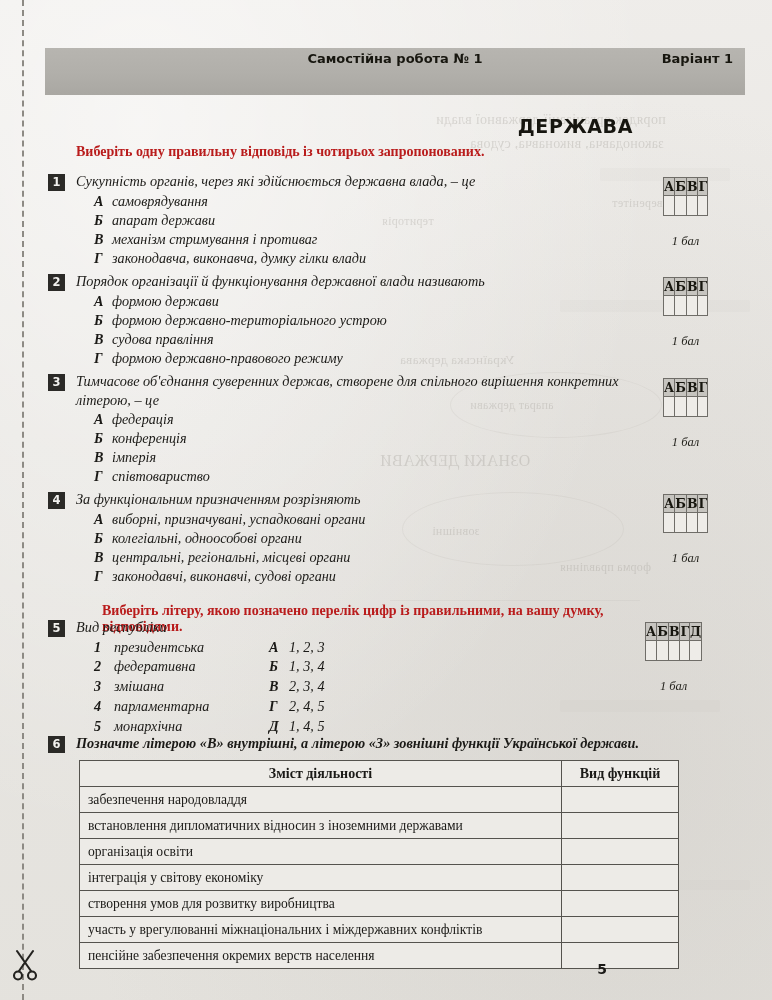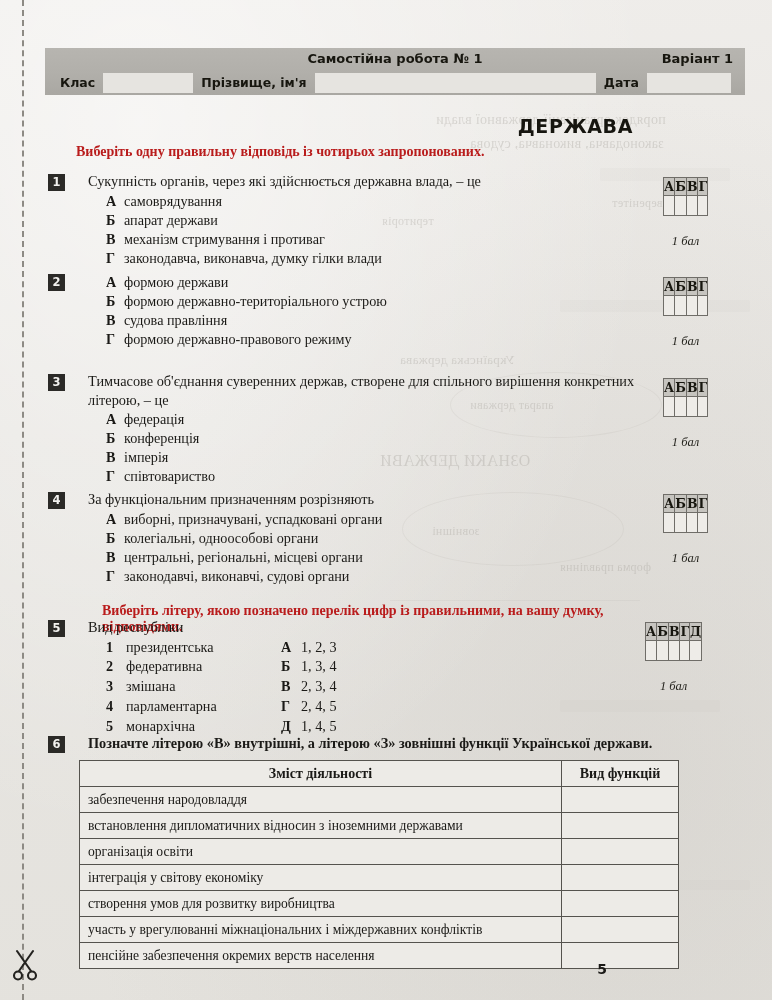--- a/index.html
+++ b/index.html
@@ -179,21 +179,21 @@
     width: 17px;
     height: 17px;
     background: #2b2a27;
     color: #f2f1ee;
     font-family: "DejaVu Sans", "Liberation Sans", sans-serif;
     font-size: 11.5px;
     font-weight: 700;
     line-height: 17px;
     text-align: center;
   }
-  .qbody { margin-left: 40px; }
+  .qbody { margin-left: 28px; font-style: italic; }
   .qstem {
     font-size: 14.3px;
     line-height: 1.30;
     color: #1b1a17;
   }
   .qopts {
     margin-top: 1px;
     padding-left: 18px;
   }
   .qopt {
@@ -341,28 +341,20 @@
   </svg>
 </span>
 
 <div class="page">
 
   <div class="header-bar">
     <div class="header-top">
       <div class="header-title">Самостійна робота № 1</div>
       <div class="header-variant">Варіант 1</div>
     </div>
-    <div class="header-fields">
-      <span class="hf-label hf-klas">Клас</span>
-      <input class="hf-input hf-in-1" type="text" value="" style="">
-      <span class="hf-label">Прізвище, ім'я</span>
-      <input class="hf-input hf-in-2" type="text" value="" style="">
-      <span class="hf-label">Дата</span>
-      <input class="hf-input hf-in-3" type="text" value="" style="">
-    </div>
   </div>
 
   <div class="doc-title">ДЕРЖАВА</div>
 
   <div class="instruction" id="instr-1">Виберіть одну правильну відповідь із чотирьох запропонованих.</div>
 
   <div class="question" style="top:172px;">
     <div class="qnum">1</div>
     <div class="qbody">
       <div class="qstem">Сукупність органів, через які здійснюється державна влада, – це</div>
@@ -405,20 +397,21 @@
         <td></td>
       </tr>
         </tbody>
     </table>
     <div class="ans-score">1 бал</div>
   </div>
 
   <div class="question" style="top:272px;">
     <div class="qnum">2</div>
     <div class="qbody">
+      <div class="qstem">Порядок організації й функціонування державної влади називають</div>
       <div class="qopts">
         <div class="qopt">
           <span class="qopt-key">А</span>
           <span>формою держави</span>
         </div>
         <div class="qopt">
           <span class="qopt-key">Б</span>
           <span>формою державно-територіального устрою</span>
         </div>
         <div class="qopt">

